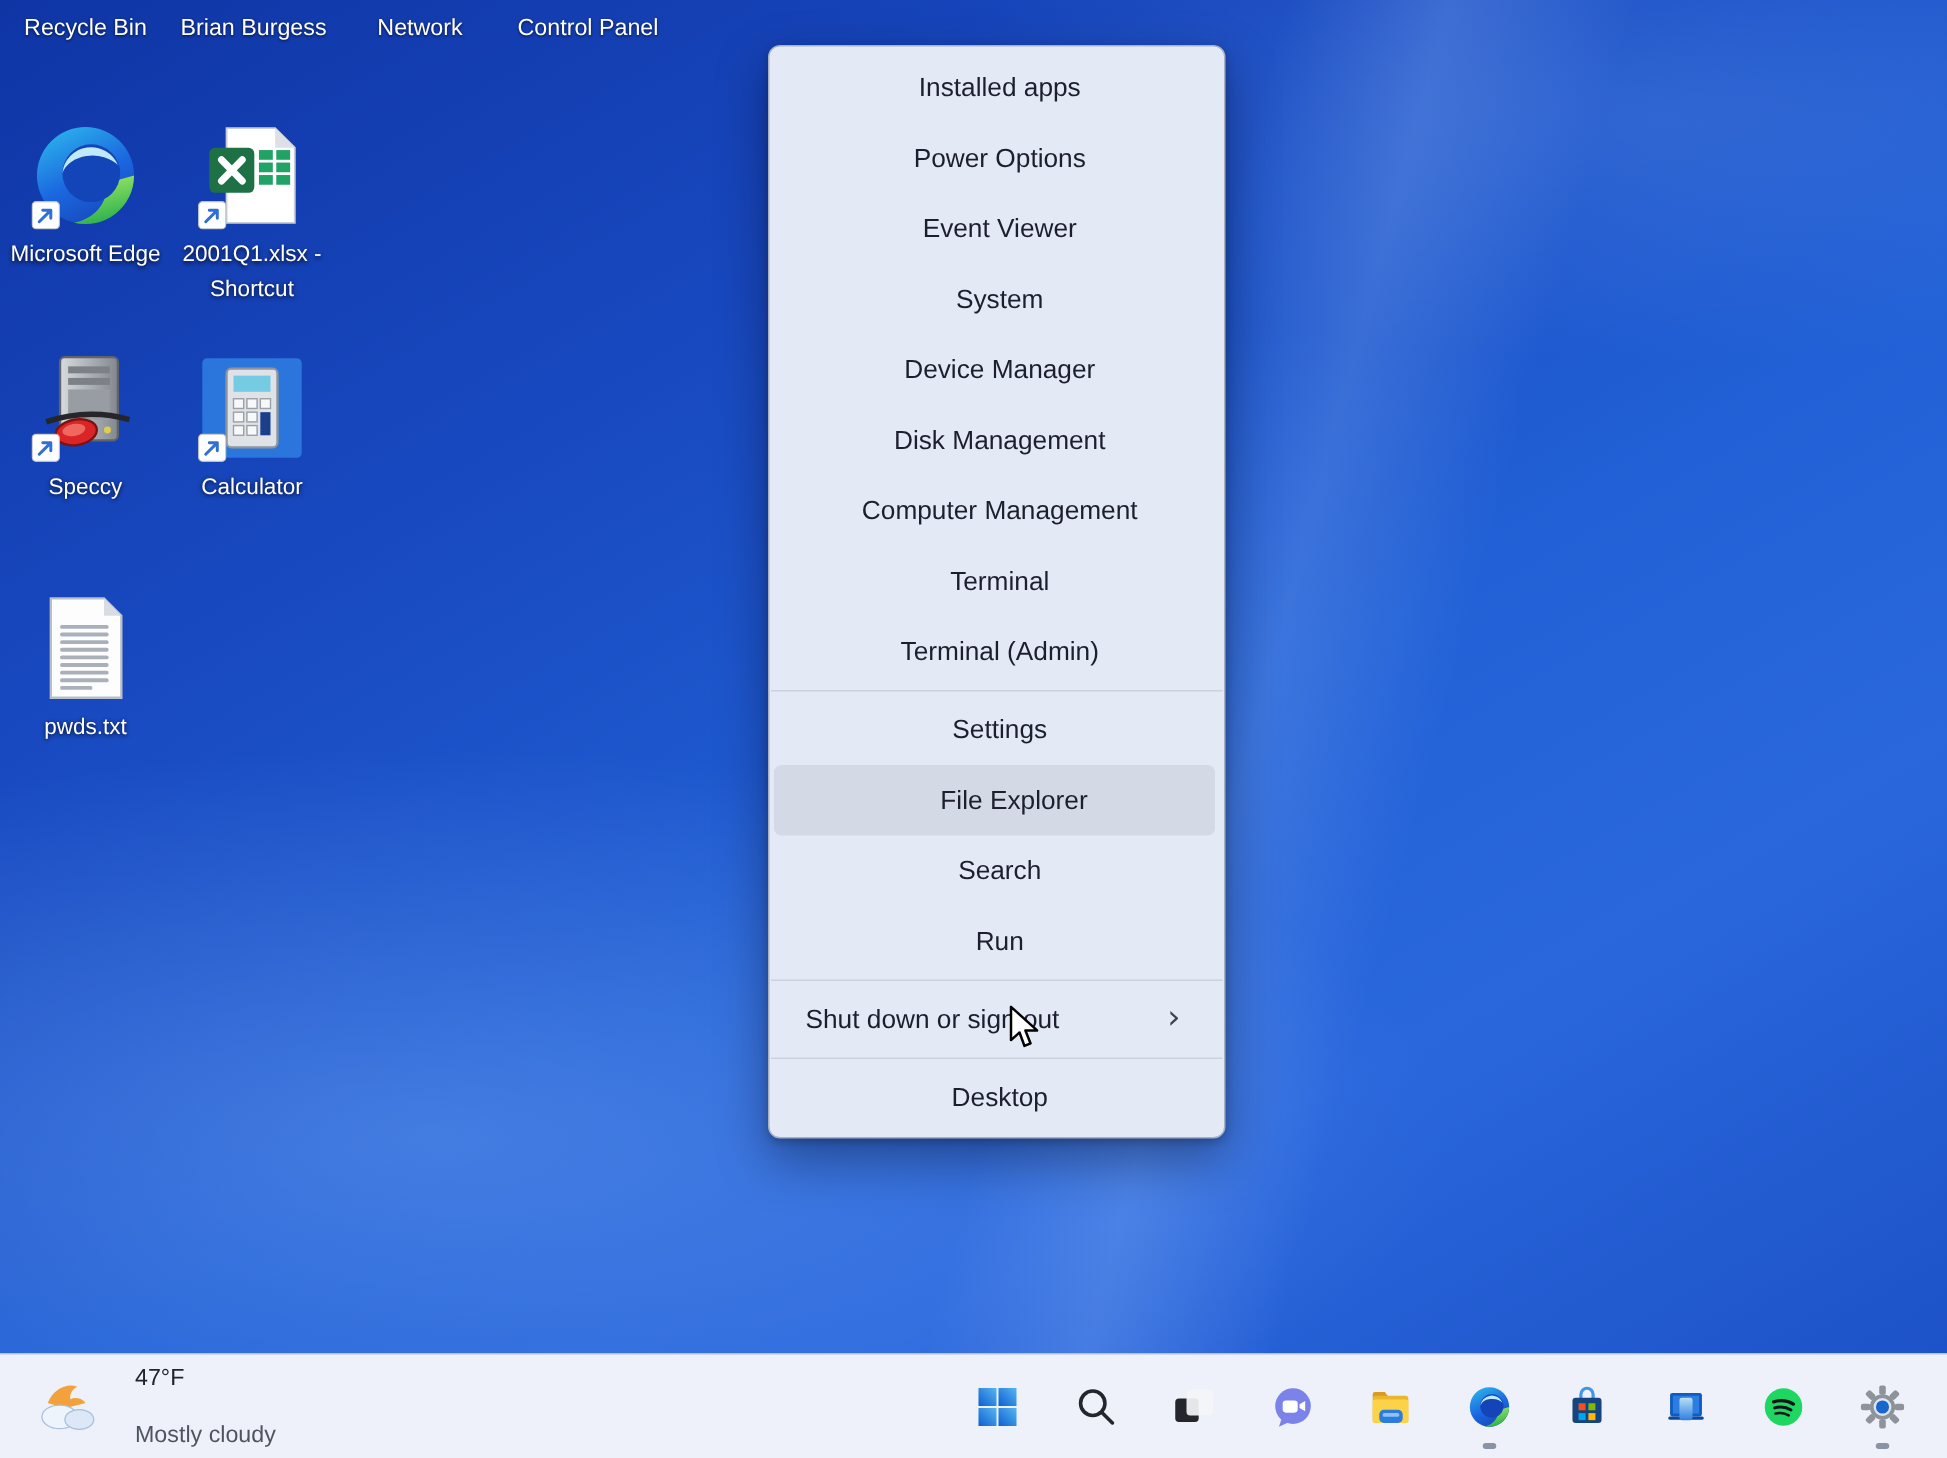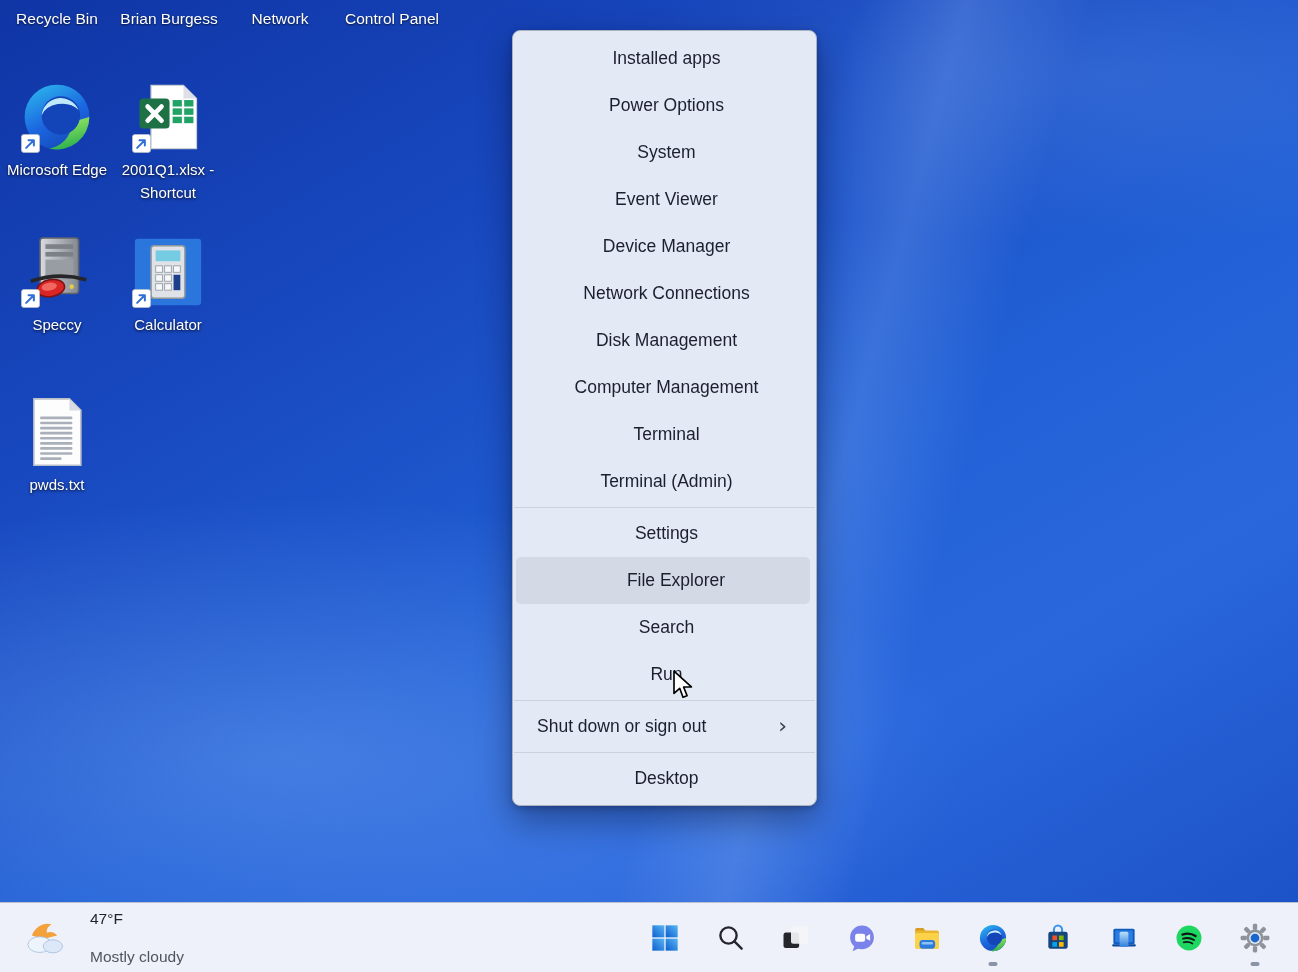--- a/index.html
+++ b/index.html
@@ -197,30 +197,27 @@
     </div>
 
   <div id="winx-menu">
       <div class="menu-item">
         <span class="mi-label">Installed apps</span>
       </div>
       <div class="menu-item">
         <span class="mi-label">Power Options</span>
       </div>
       <div class="menu-item">
+        <span class="mi-label">Event Viewer</span>
+      </div>
+      <div class="menu-item">
         <span class="mi-label">System</span>
       </div>
       <div class="menu-item">
-        <span class="mi-label">Event Viewer</span>
-      </div>
-      <div class="menu-item">
         <span class="mi-label">Device Manager</span>
-      </div>
-      <div class="menu-item">
-        <span class="mi-label">Network Connections</span>
       </div>
       <div class="menu-item">
         <span class="mi-label">Disk Management</span>
       </div>
       <div class="menu-item">
         <span class="mi-label">Computer Management</span>
       </div>
       <div class="menu-item">
         <span class="mi-label">Terminal</span>
       </div>

